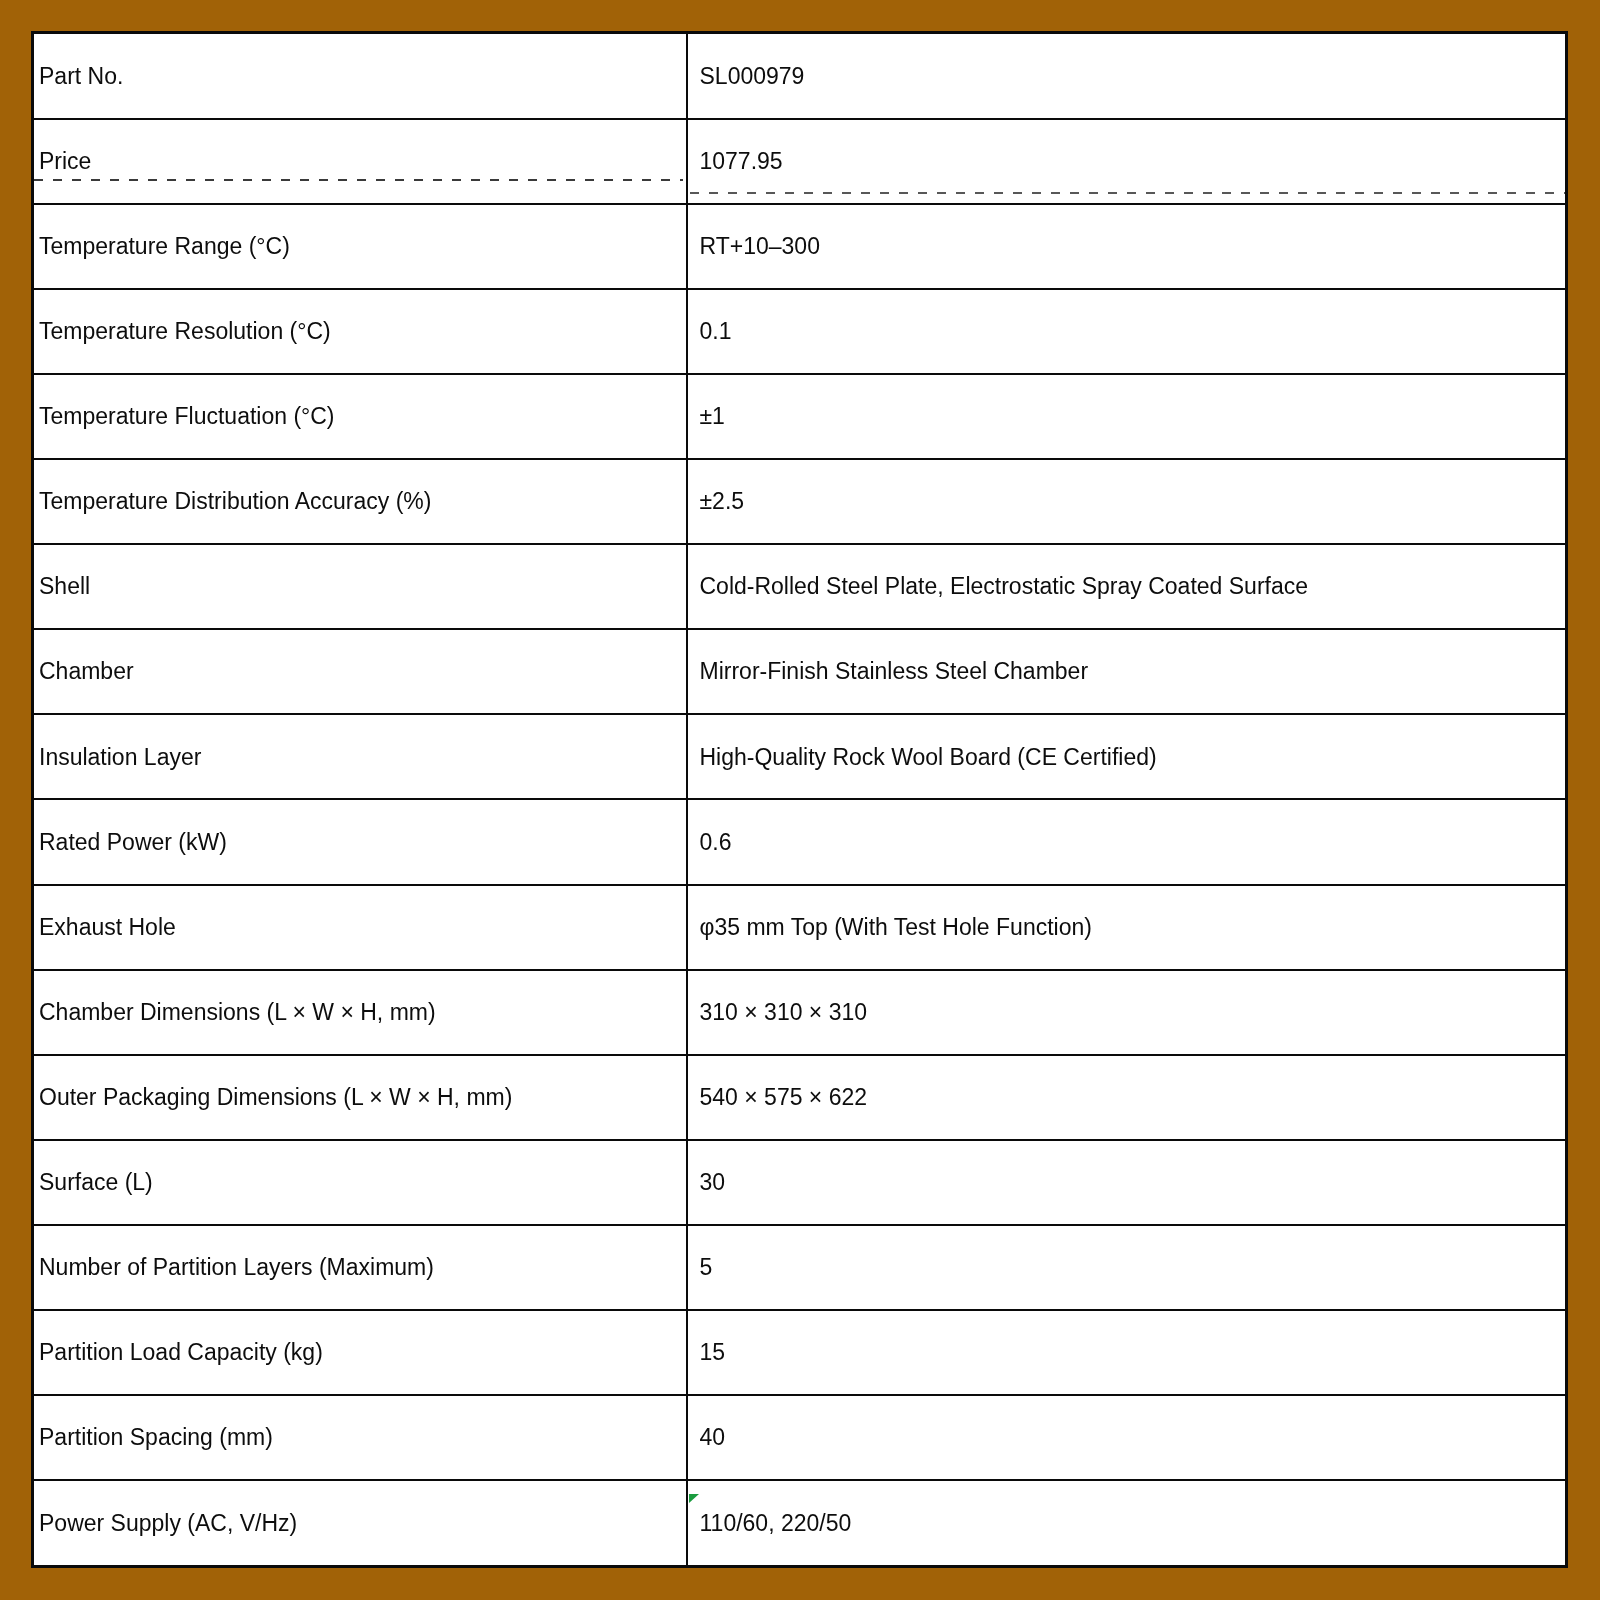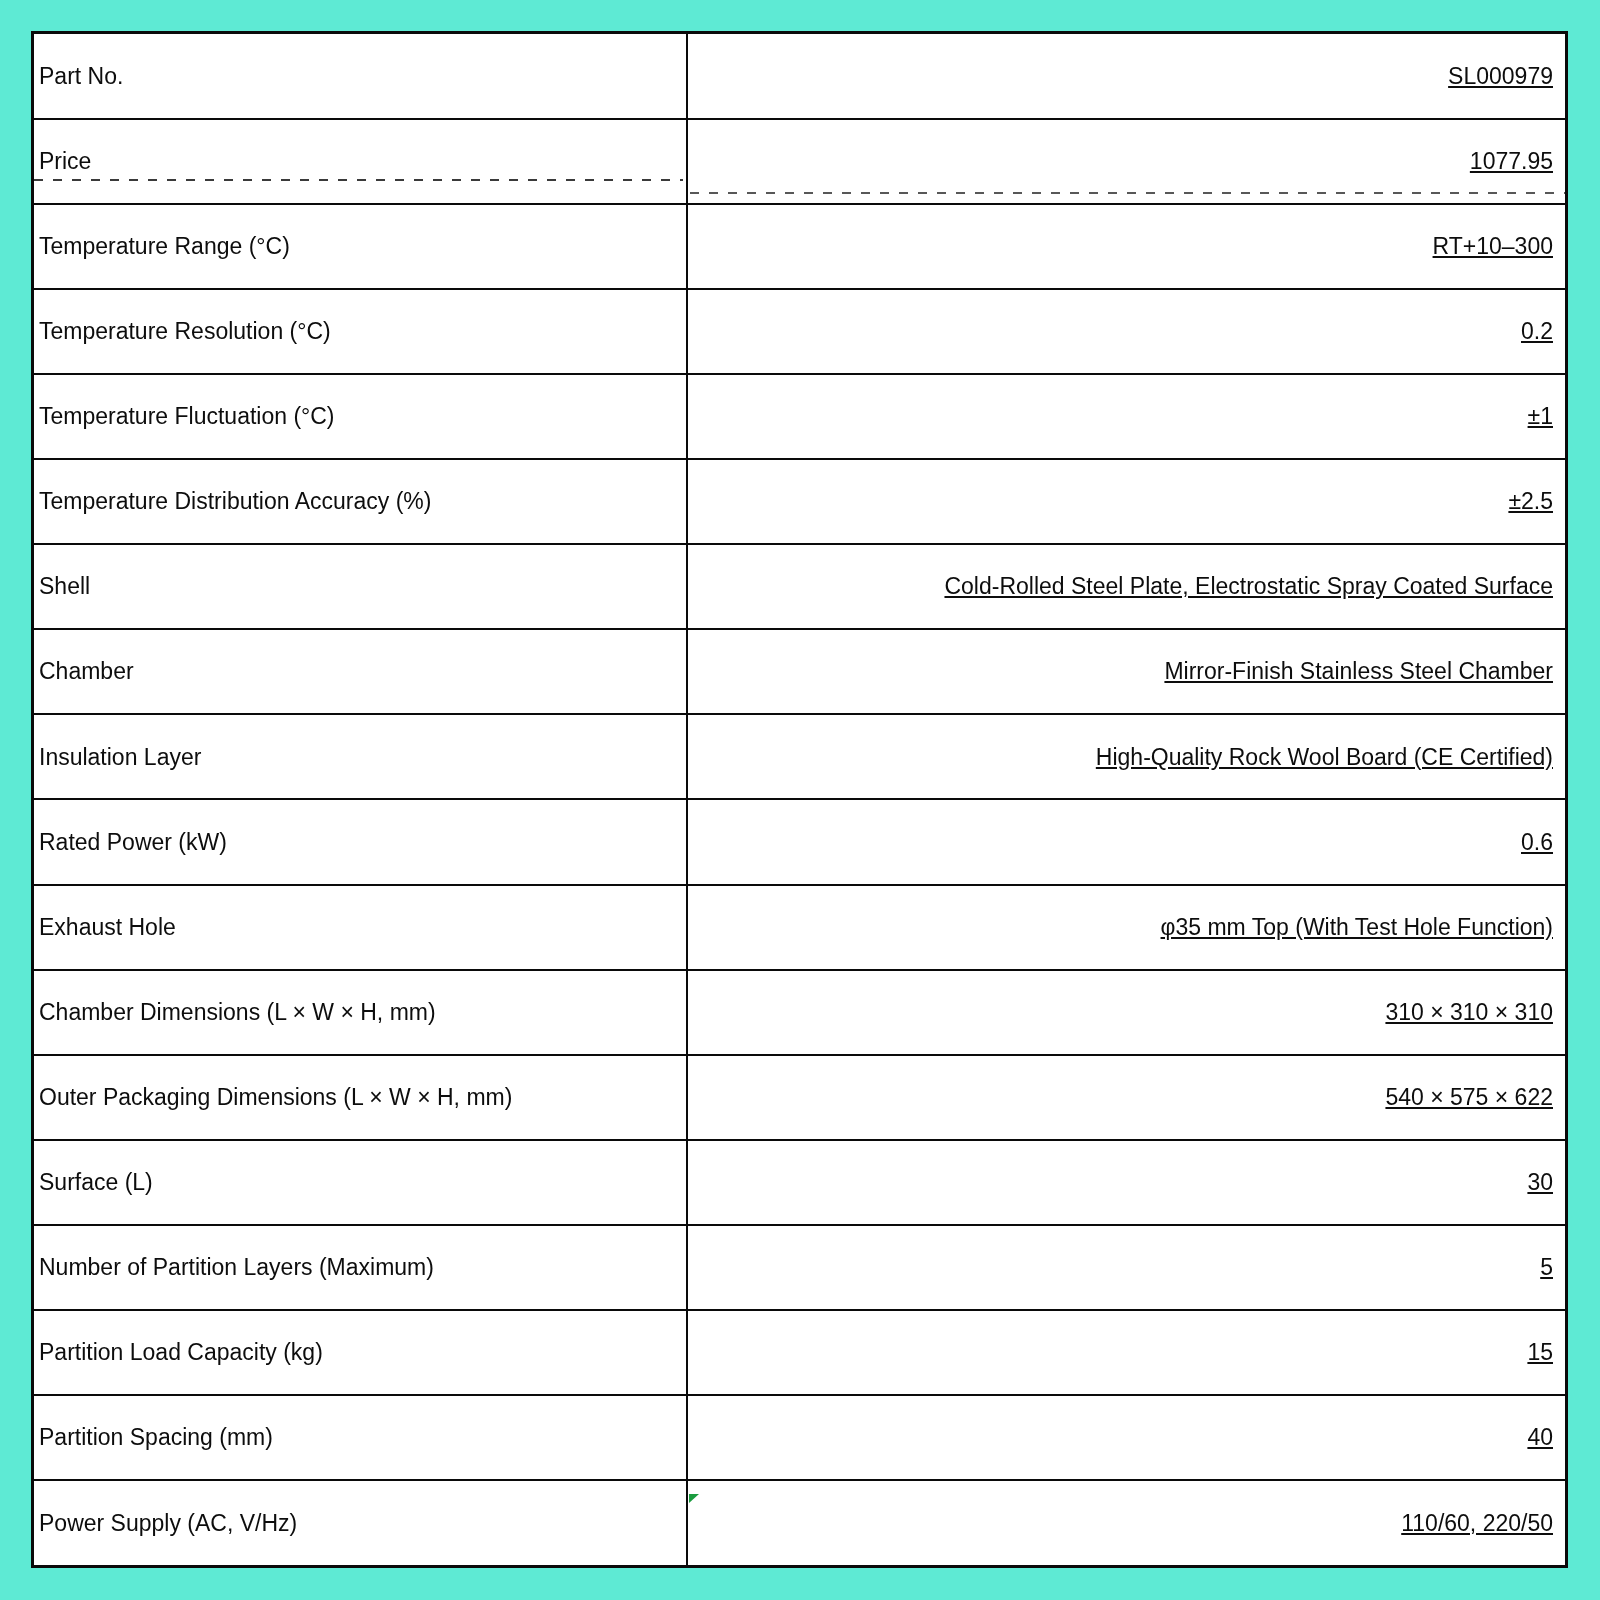--- a/index.html
+++ b/index.html
@@ -8,21 +8,21 @@
     background: #ffffff;
     width: 1600px;
     height: 1600px;
     position: relative;
     font-family: "Liberation Sans", "DejaVu Sans", sans-serif;
   }
   .sheet {
     position: absolute;
     left: 0; top: 0;
     width: 1600px; height: 1600px;
-    background: #5eead4;
+    background: #a16207;
   }
   table.spec-table {
     position: absolute;
     left: 31px;
     top: 31px;
     width: 1537px;
     height: 1537px;
     border-collapse: collapse;
     table-layout: fixed;
     border: 3px solid #0a0a0a;
@@ -37,23 +37,22 @@
     color: #0d0d0d;
     vertical-align: middle;
     overflow: hidden;
     background: #ffffff;
   }
   td.label-cell {
     text-align: left;
     padding: 0 10px 0 5px;
   }
   td.value-cell {
-    text-align: right;
+    text-align: left;
     padding: 0 12px;
-    text-decoration: underline;
   }
   
   .dash-seg {
     position: absolute;
     height: 2px;
     background: repeating-linear-gradient(90deg, #3a3a3a 0 9px, transparent 9px 19px);
     pointer-events: none;
   }
   .dash-left  { left: 34px;  top: 179px; width: 649px; }
   .dash-right { left: 690px; top: 192px; width: 875px; opacity: 0.85; }
@@ -85,21 +84,21 @@
         <tr>
           <td class="label-cell">Price</td>
           <td class="value-cell">1077.95</td>
         </tr>
         <tr>
           <td class="label-cell">Temperature Range (°C)</td>
           <td class="value-cell">RT+10–300</td>
         </tr>
         <tr>
           <td class="label-cell">Temperature Resolution (°C)</td>
-          <td class="value-cell">0.2</td>
+          <td class="value-cell">0.1</td>
         </tr>
         <tr>
           <td class="label-cell">Temperature Fluctuation (°C)</td>
           <td class="value-cell">±1</td>
         </tr>
         <tr>
           <td class="label-cell">Temperature Distribution Accuracy (%)</td>
           <td class="value-cell">±2.5</td>
         </tr>
         <tr>

